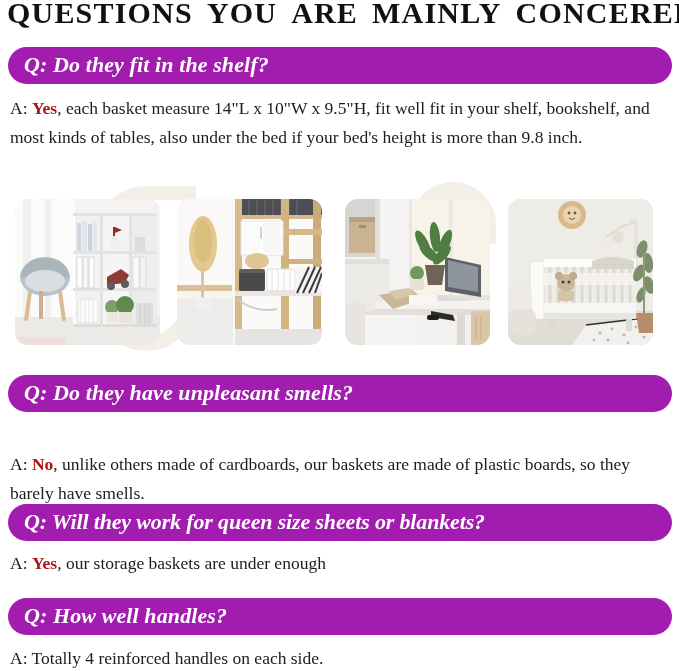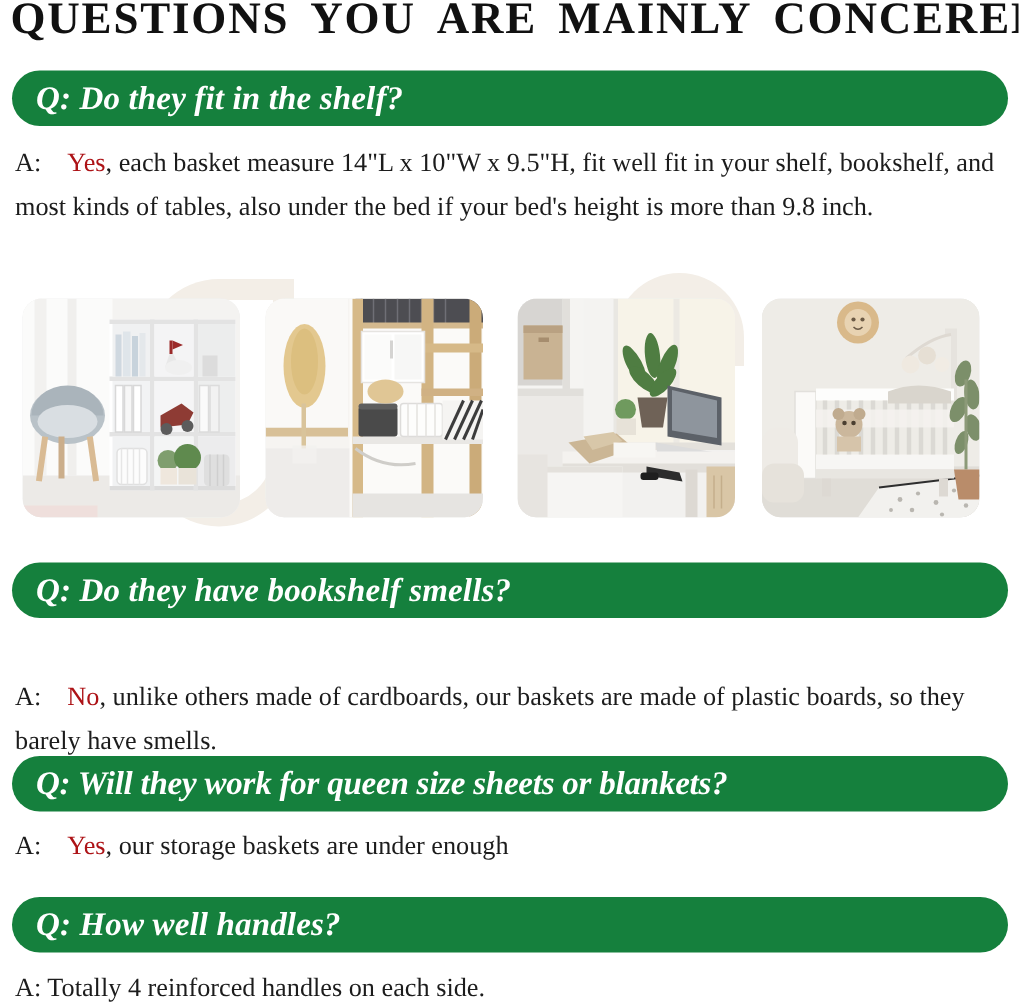--- a/index.html
+++ b/index.html
@@ -34,21 +34,21 @@
 
   
   .qa-block { position: absolute; left: 0; width: 679px; }
 
   .q-banner {
     position: absolute;
     left: 8px;
     width: 664px;
     height: 37px;
     border-radius: 19px;
-    background: #15803d;
+    background: #a21caf;
     box-sizing: border-box;
     overflow: hidden;
     text-decoration: underline;
   }
   .q-banner-text {
     position: absolute;
     left: 16px;
     top: 50%;
     transform: translateY(-52%);
     font-family: "Liberation Serif", serif;
@@ -66,23 +66,22 @@
     position: absolute;
     left: 10px;
     width: 665px;
     font-family: "Liberation Serif", serif;
     font-size: 17.5px;
     line-height: 29px;
     color: #1c1c1c;
     text-align: left;
   }
   .accent-yes, .accent-no {
-    font-weight: normal;
+    font-weight: bold;
     color: #ad1317;
-    margin-left: 13px;
   }
 
   
   .watermark {
     position: absolute;
     background: #f3eee7;
     z-index: 0;
   }
   .wm-arch {
     left: 410px;
@@ -431,21 +430,21 @@
       <path d="M128 114 h20 l-3 20 h-14 z" fill="#b98c6a"></path>
 
       <rect x="0" y="86" width="24" height="46" rx="10" fill="#eeebe6"></rect>
       <rect x="0" y="110" width="28" height="26" rx="8" fill="#e6e2db"></rect>
     </svg>
   </div>
 </div>
 
 <div class="qa-block">
   <div class="q-banner" style="top:375px;">
-    <span class="q-banner-text">Q: Do they have bookshelf smells?</span>
+    <span class="q-banner-text">Q: Do they have unpleasant smells?</span>
   </div>
   <div class="a-text" style="top:450px;">
     <span>A: </span><span class="accent-no">No</span><span>, unlike others made of cardboards, our baskets are made of plastic boards, so they barely have smells.</span>
   </div>
 </div>
 
 <div class="qa-block">
   <div class="q-banner" style="top:504px;text-align:right;">
     <span class="q-banner-text tight">Q: Will they work for queen size sheets or blankets?</span>
   </div>

